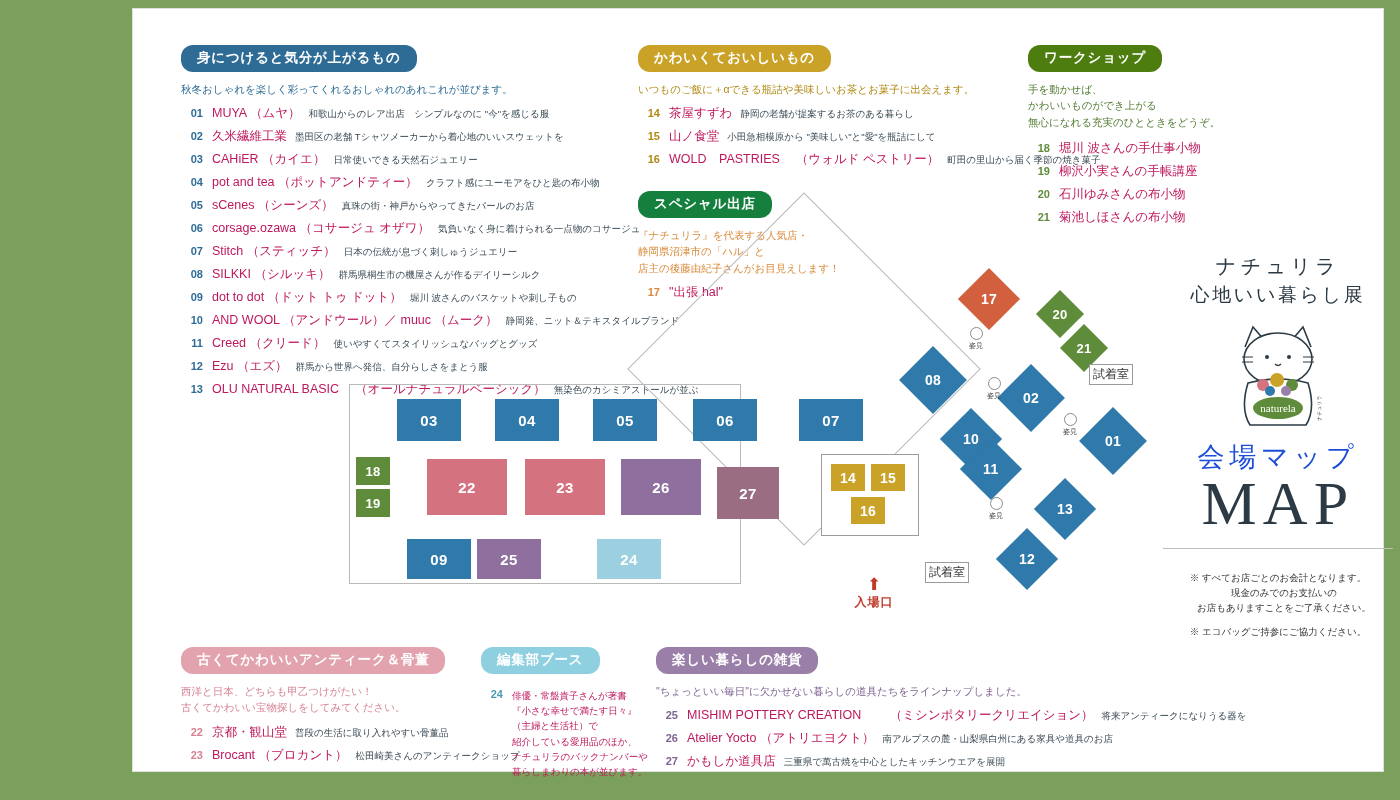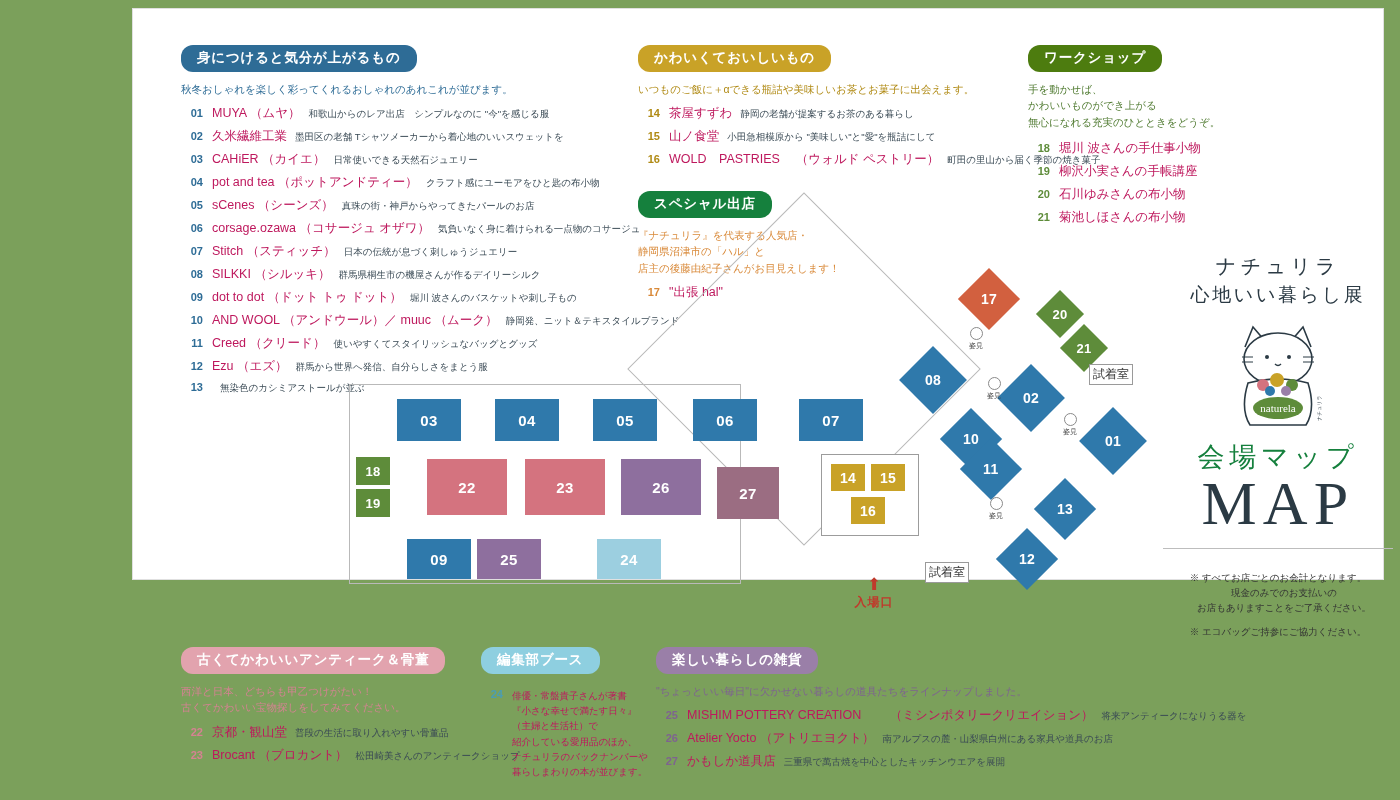--- a/index.html
+++ b/index.html
@@ -5,21 +5,21 @@
   * { box-sizing: border-box; }
   html, body { margin:0; padding:0; }
   body {
     width:1400px; height:800px; overflow:hidden;
     background:#7ba05b;
     font-family:"Liberation Sans", sans-serif;
     color:#1d2a36;
   }
   #page { position:relative; width:1400px; height:800px; background:#7ba05b; }
   #sheet {
-    position:absolute; left:132px; top:8px; width:1252px; height:572px;
+    position:absolute; left:132px; top:8px; width:1252px; height:764px;
     background:#ffffff; border:1px solid #e0e0e0;
   }
   .abs { position:absolute; }
 
   
   .pill {
     display:inline-block; border-radius:12px; color:#fff;
     font-size:13.5px; font-weight:bold; letter-spacing:.06em;
     padding:4px 16px 5px 16px; white-space:nowrap;
   }
@@ -91,21 +91,21 @@
   .entrance .lbl { font-size:12px; font-weight:bold; letter-spacing:.08em; margin-top:3px; }
 
   
   #brand { position:absolute; left:1030px; top:240px; width:230px; text-align:center; }
   .brand-title {
     font-family:"Liberation Serif", serif; font-size:20px; letter-spacing:.22em;
     color:#2b3a44; line-height:1.7;
   }
   .cat-wrap { margin:6px auto 0 auto; width:150px; height:118px; position:relative; }
   .map-word {
-    font-family:"Liberation Serif", serif; color:#15803d;
+    font-family:"Liberation Serif", serif; color:#1d4ed8;
     font-size:27px; letter-spacing:.18em; margin-top:4px;
   }
   .map-big {
     font-family:"Liberation Serif", serif; color:#2b3a44;
     font-size:62px; letter-spacing:.10em; line-height:.98; margin-top:-2px;
   }
   .notes { border-top:1px solid #bdbdbd; margin-top:14px; padding-top:21px; text-align:center; }
   .notes p { margin:0 0 8px 0; font-size:9.5px; line-height:1.6; color:#333; }
   .notes .ind { display:block; padding-left:12px; }
 </style>
@@ -174,20 +174,21 @@
             <span class="nm">Creed （クリード）</span>
             <span class="ds">使いやすくてスタイリッシュなバッグとグッズ</span>
           </li>
         <li>
             <span class="num navy">12</span>
             <span class="nm">Ezu （エズ）</span>
             <span class="ds">群馬から世界へ発信、自分らしさをまとう服</span>
           </li>
         <li>
             <span class="num navy">13</span>
+            <span class="nm">OLU NATURAL BASIC 　（オールナチュラルベーシック）</span>
             <span class="ds">無染色のカシミアストールが並ぶ</span>
           </li>
       </ul>
     </div>
 
     <div class="abs" style="left:505px; top:36px; width:380px;">
       <span class="pill gold">かわいくておいしいもの</span>
       <div class="lead gold">いつものご飯に＋αできる瓶詰や美味しいお茶とお菓子に出会えます。</div>
       <ul class="rows">
         <li>

